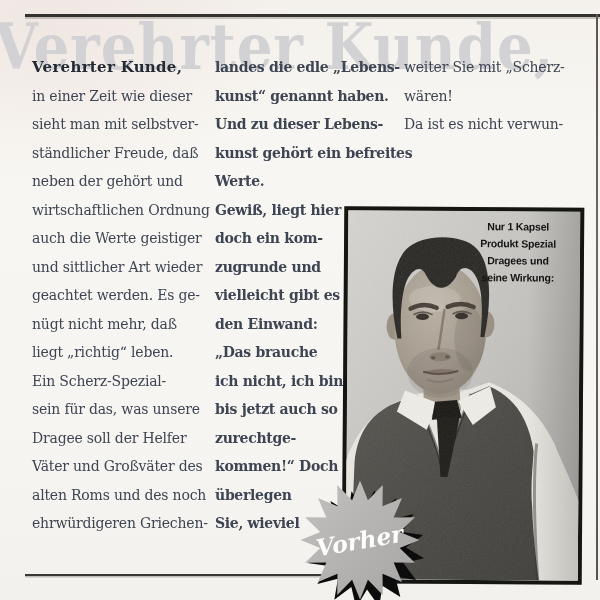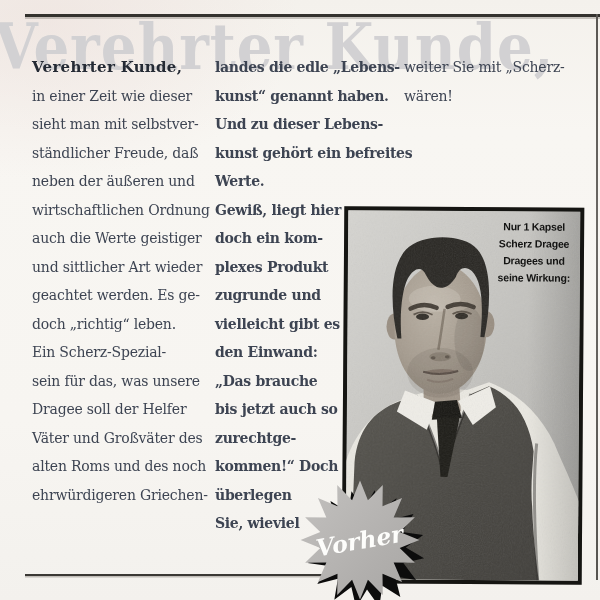--- a/index.html
+++ b/index.html
@@ -37,21 +37,21 @@
   .col3{left:404px;}
 
   
   .photo{
     position:absolute;left:343px;top:207px;width:240px;height:377px;
     box-sizing:border-box;border:4px solid #151512;background:#c3c2be;
     margin:0;transform:rotate(.4deg);
   }
   .photo svg{position:absolute;inset:0;width:100%;height:100%;display:block;}
   .photo-caption{
-    position:absolute;top:7px;right:2px;width:88px;text-align:center;
+    position:absolute;top:7px;right:18px;width:88px;text-align:center;
     font-family:"Liberation Sans", sans-serif;font-weight:bold;
     font-size:10.5px;line-height:17px;letter-spacing:-.2px;color:#141413;
   }
 
   
   .badge{position:absolute;left:297px;top:477px;width:126px;height:126px;}
   .badge svg{width:100%;height:100%;display:block;overflow:visible;}
 </style>
 </head>
 <body>
@@ -62,55 +62,57 @@
 
   <div class="top-rule"></div>
   <div class="bottom-rule"></div>
   <div class="right-edge-line"></div>
 
   <div class="col col1">
       <div class="line bold">Verehrter Kunde,</div>
       <div class="line">in einer Zeit wie dieser</div>
       <div class="line">sieht man mit selbstver-</div>
       <div class="line">ständlicher Freude, daß</div>
-      <div class="line">neben der äußeren und</div>
+      <div class="line">neben der gehört und</div>
       <div class="line">wirtschaftlichen Ordnung</div>
       <div class="line">auch die Werte geistiger</div>
       <div class="line">und sittlicher Art wieder</div>
       <div class="line">geachtet werden. Es ge-</div>
-      <div class="line">doch „richtig“ leben.</div>
+      <div class="line">nügt nicht mehr, daß</div>
+      <div class="line">liegt „richtig“ leben.</div>
       <div class="line">Ein Scherz-Spezial-</div>
       <div class="line">sein für das, was unsere</div>
       <div class="line">Dragee soll der Helfer</div>
       <div class="line">Väter und Großväter des</div>
       <div class="line">alten Roms und des noch</div>
       <div class="line">ehrwürdigeren Griechen-</div>
     </div>
   <div class="col col2">
       <div class="line">landes die edle „Lebens-</div>
       <div class="line">kunst“ genannt haben.</div>
       <div class="line">Und zu dieser Lebens-</div>
       <div class="line">kunst gehört ein befreites</div>
       <div class="line">Werte.</div>
       <div class="line">Gewiß, liegt hier</div>
       <div class="line">doch ein kom-</div>
-      <div class="line">plexes Produkt</div>
       <div class="line">zugrunde und</div>
       <div class="line">vielleicht gibt es</div>
       <div class="line">den Einwand:</div>
       <div class="line">„Das brauche</div>
+      <div class="line">ich nicht, ich bin</div>
       <div class="line">bis jetzt auch so</div>
       <div class="line">zurechtge-</div>
       <div class="line">kommen!“ Doch</div>
       <div class="line">überlegen</div>
       <div class="line">Sie, wieviel</div>
     </div>
   <div class="col col3">
       <div class="line">weiter Sie mit „Scherz-</div>
       <div class="line">wären!</div>
+      <div class="line">Da ist es nicht verwun-</div>
     </div>
 
   <figure class="photo">
     <svg viewBox="0 0 232 369" preserveAspectRatio="none">
       <defs>
         <linearGradient id="bgGrad" x1="0" y1="0" x2="1" y2="1">
           <stop offset="0" stop-color="#d6d5d1"></stop>
           <stop offset=".55" stop-color="#c2c1bd"></stop>
           <stop offset="1" stop-color="#aeadaa"></stop>
         </linearGradient>
@@ -178,21 +180,21 @@
       <path d="M 76,161 Q 93,166 111,160" stroke="#554a42" stroke-width="2" fill="none"></path>
       <path d="M 80,169 Q 93,174 106,168" stroke="rgba(120,105,95,.6)" stroke-width="2" fill="none"></path>
 
       <path d="M 190,232 C 187,262 187,300 192,369" stroke="rgba(40,38,35,.45)" stroke-width="3" fill="none"></path>
 
       <rect x="180" y="0" width="52" height="369" fill="url(#vign)"></rect>
       <rect x="0" y="0" width="232" height="369" filter="url(#grain)"></rect>
     </svg>
     <div class="photo-caption">
         <div class="cap-line">Nur 1 Kapsel</div>
-        <div class="cap-line">Scherz Dragee</div>
+        <div class="cap-line">Produkt Spezial</div>
         <div class="cap-line">Dragees und</div>
         <div class="cap-line">seine Wirkung:</div>
       </div>
   </figure>
 
   <div class="badge">
     <svg viewBox="0 0 140 140">
       <defs>
         <linearGradient id="starGrad" x1="0" y1="0" x2="1" y2="1">
           <stop offset="0" stop-color="#c3c1bf"></stop>

